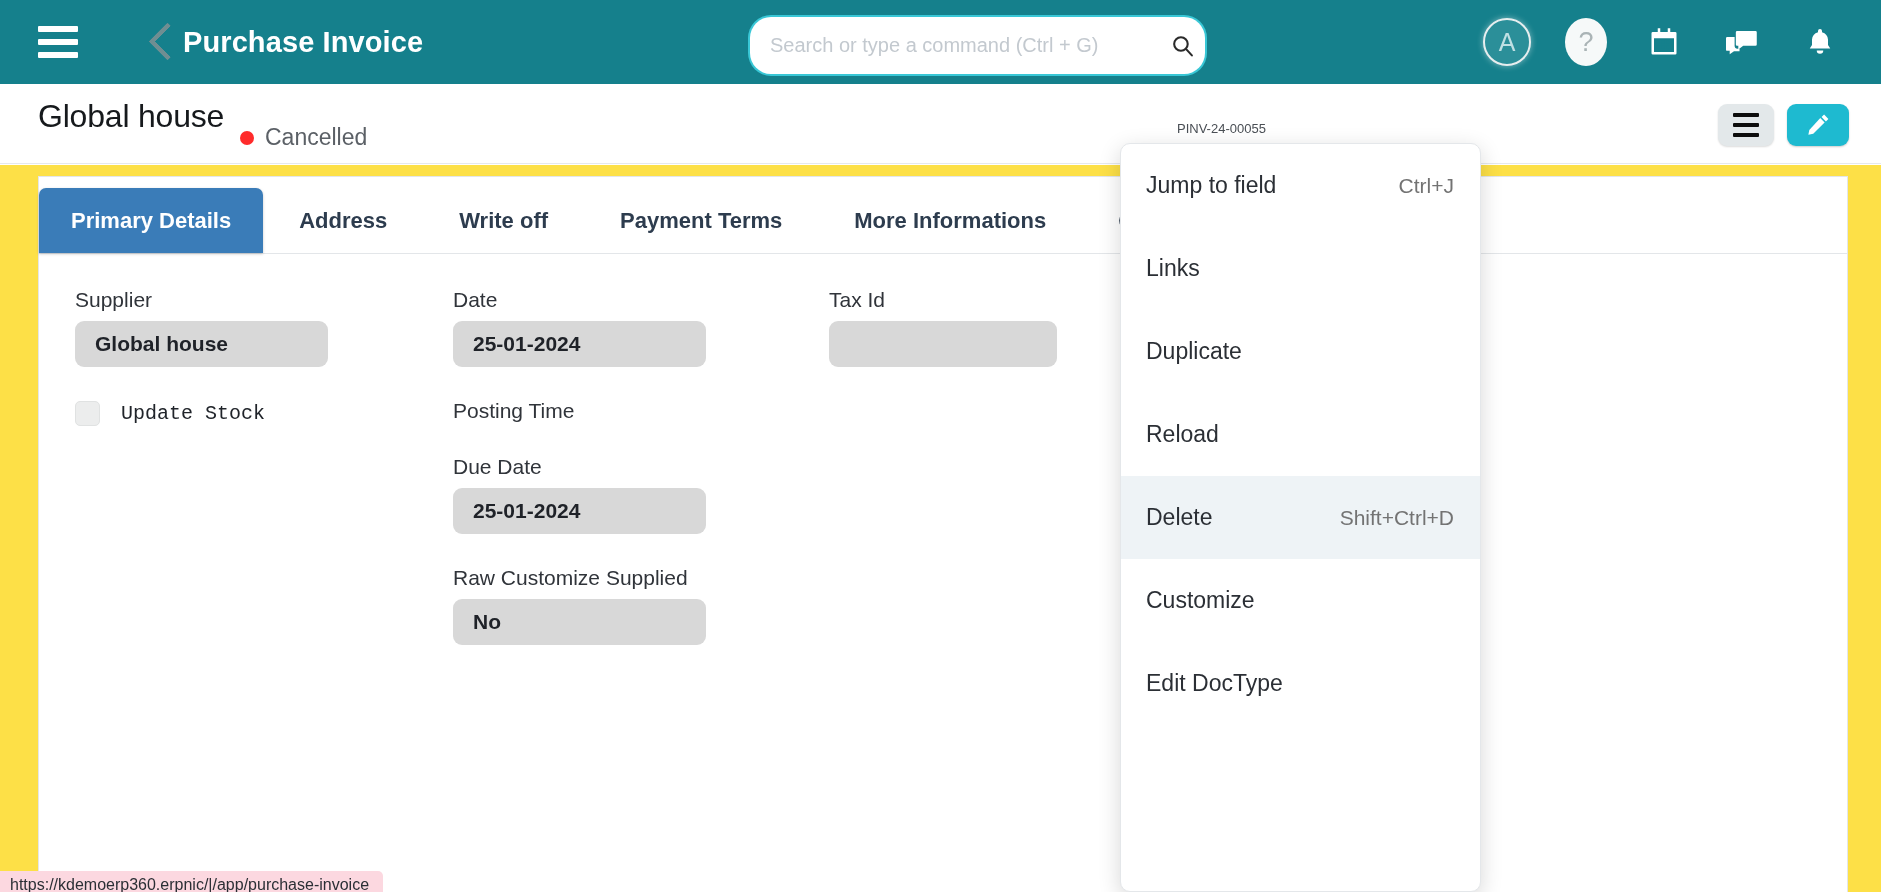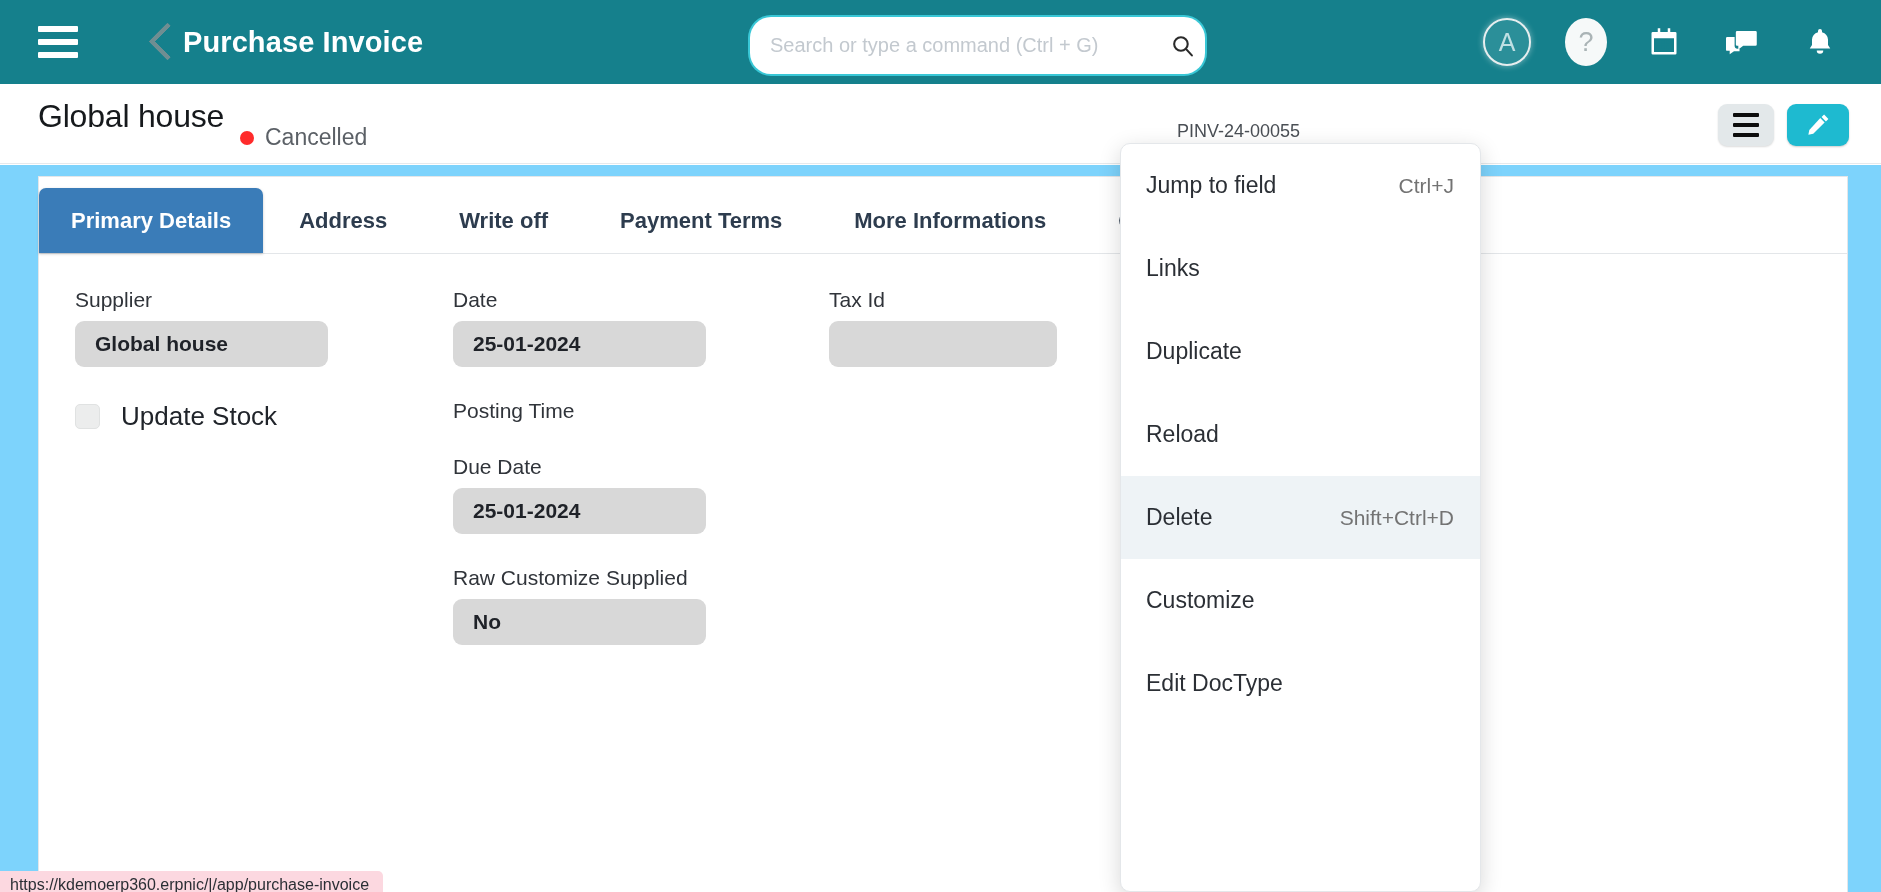--- a/index.html
+++ b/index.html
@@ -122,21 +122,21 @@
   }
   .status-dot {
     width: 14px; height: 14px; border-radius: 50%;
     background: #ff2b2b;
     margin-right: 11px;
   }
   .status-text { font-size: 23px; color: #5b6066; }
 
   .doc-id {
     position: absolute; left: 1177px; top: 37px;
-    font-size: 18px; color: #4a4f55;
+    font-size: 13px; color: #4a4f55;
   }
 
   .head-btns {
     position: absolute; right: 32px; top: 20px;
     display: flex; align-items: center; gap: 13px;
   }
   .btn-menu {
     width: 56px; height: 42px; border-radius: 9px;
     background: #e3e8ea;
     display: flex; flex-direction: column; align-items: center; justify-content: center;
@@ -150,21 +150,21 @@
     background: #1ebad0;
     display: flex; align-items: center; justify-content: center;
     box-shadow: 0 1px 2px rgba(0,0,0,.2);
     cursor: pointer;
   }
 
   
   .content {
     position: absolute; top: 165px; left: 0;
     width: 1881px; height: 727px;
-    background: #7dd3fc;
+    background: #fde047;
   }
   .form-card {
     position: absolute; left: 38px; top: 11px;
     width: 1810px; height: 716px;
     border-left: 1px solid #e3e6e9;
     border-right: 1px solid #e3e6e9;
     border-top: 1px solid #e3e6e9;
     background: #ffffff;
   }
 
@@ -222,21 +222,21 @@
     display: flex; align-items: center;
     margin-top: 34px;
   }
   .checkbox {
     width: 25px; height: 25px; border-radius: 5px;
     background: #eceded;
     border: 1px solid #e0e2e2;
     margin-right: 21px;
     cursor: pointer;
   }
-  .checkbox-label { font-size: 26px; color: #20242a; }
+  .checkbox-label { font-size: 20px; color: #20242a; font-family: Liberation Mono, monospace; }
 
   
   .dropdown {
     position: absolute;
     left: 1120px; top: 143px;
     width: 361px; height: 749px;
     background: #ffffff;
     border: 1px solid #e4e7ea;
     border-radius: 10px;
     box-shadow: 0 6px 22px rgba(0,0,0,.16);

